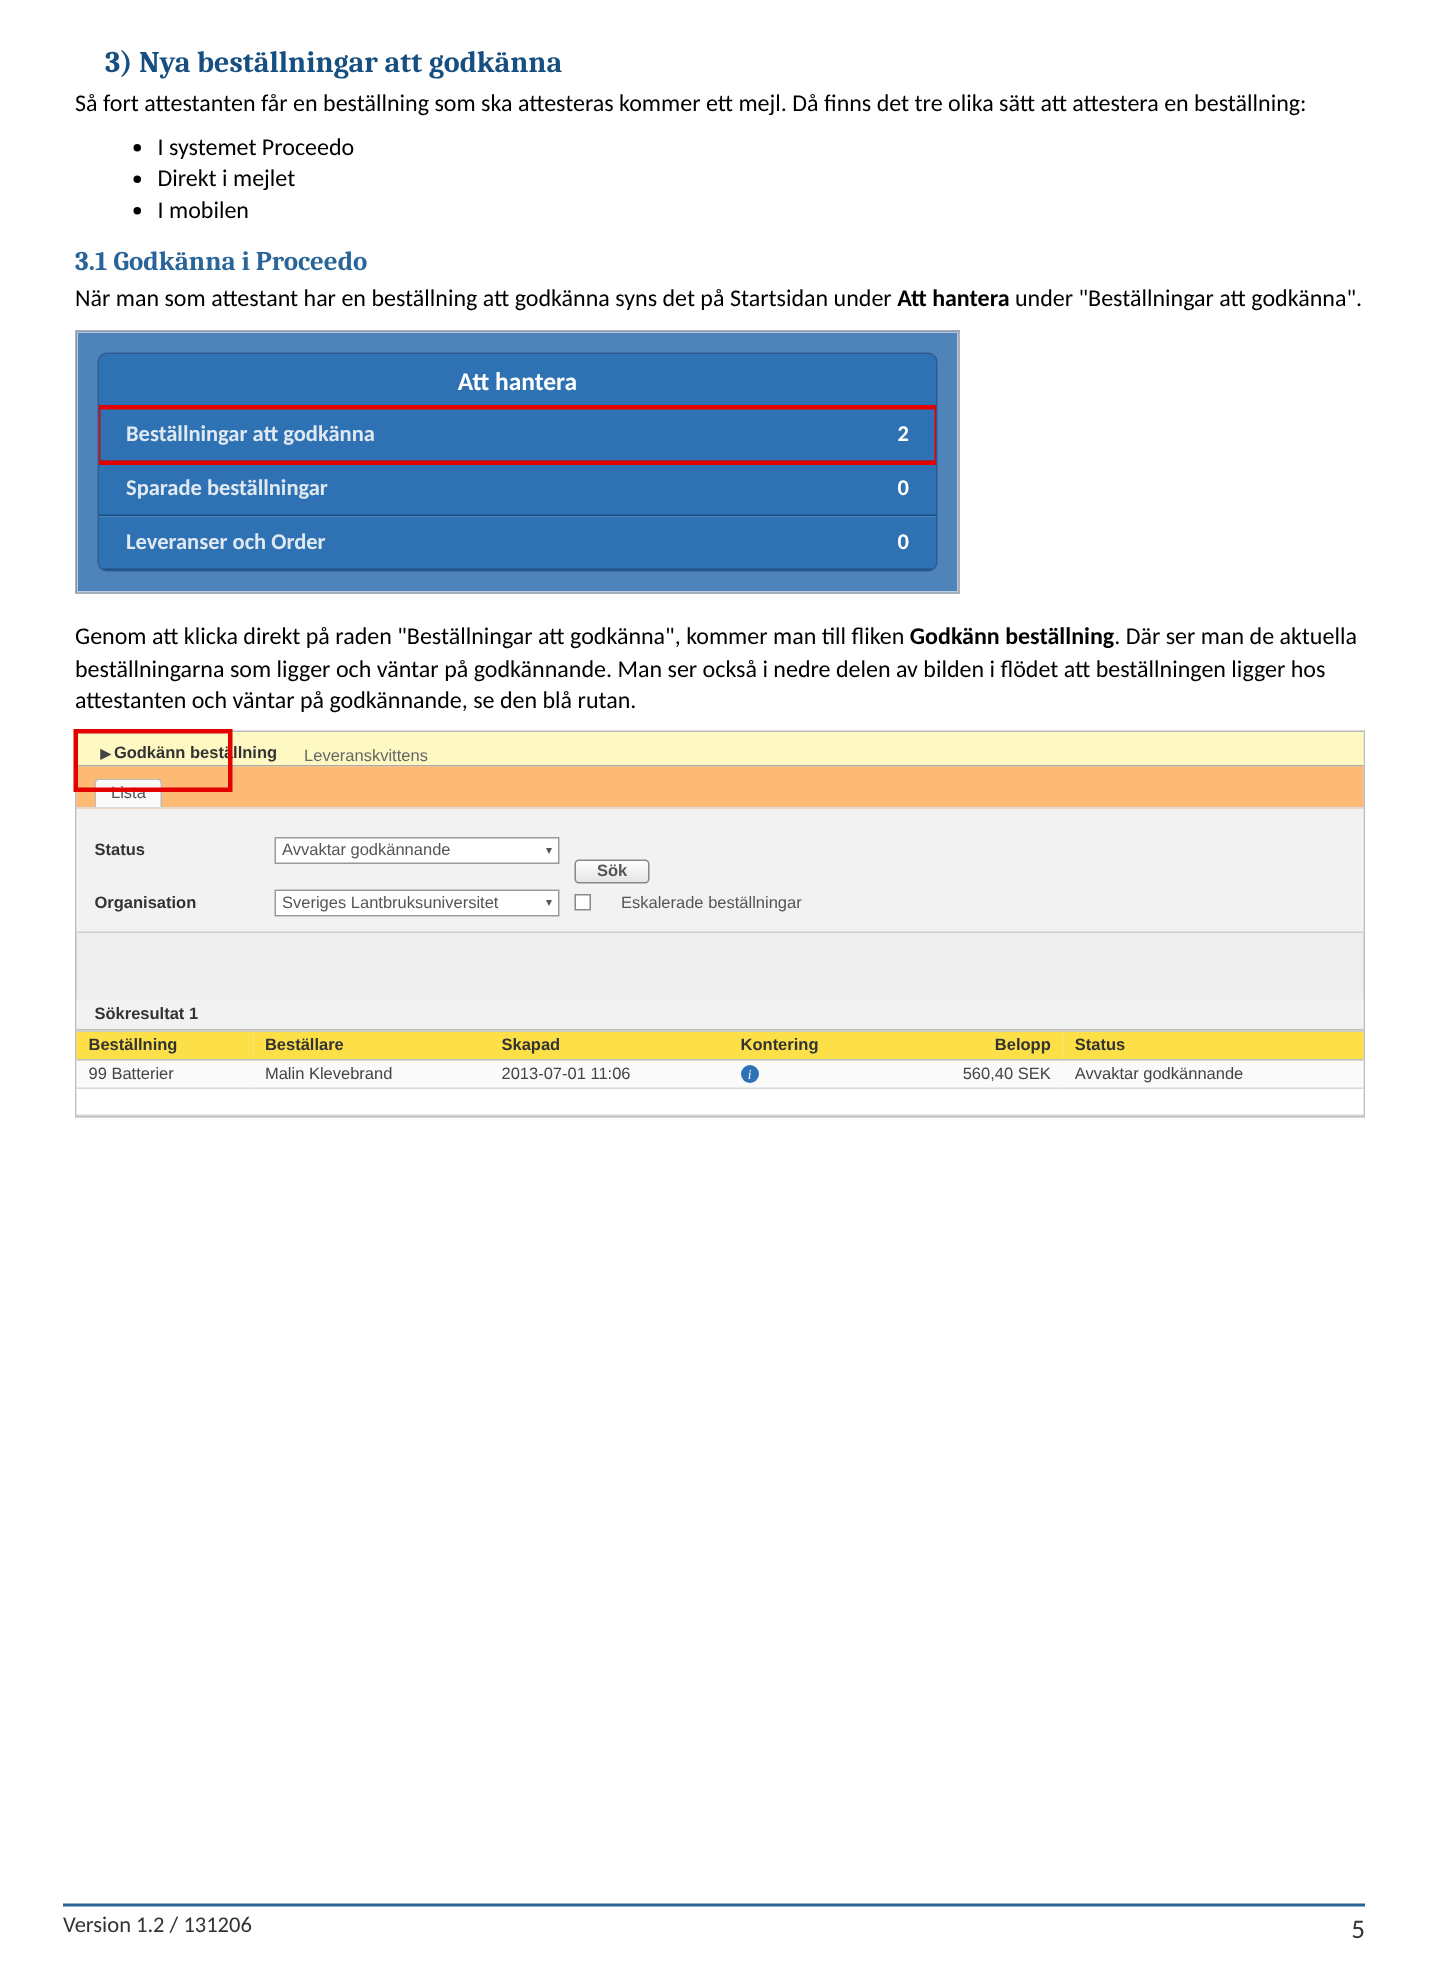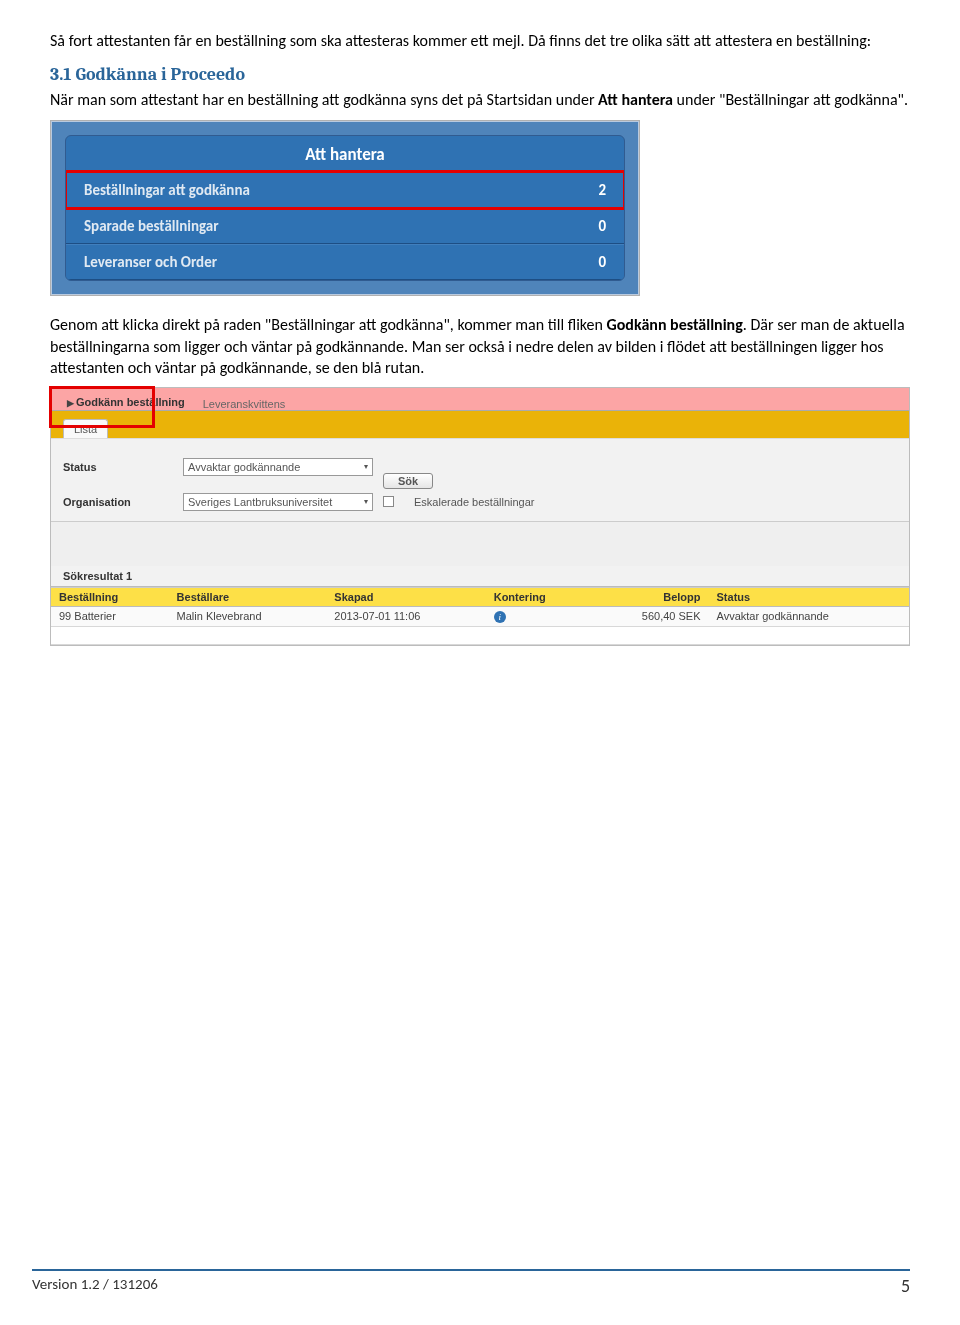--- a/index.html
+++ b/index.html
@@ -84,21 +84,21 @@
     width: 860px;
     border: 1px solid #bcbcbc;
     background: #efefef;
     font-family: Tahoma, Arial, sans-serif;
     font-size: 11px;
     color: #555;
     margin-top: 8px;
     position: relative;
   }
   .s2-tabs {
-    background: #fca5a5;
+    background: #fef9c3;
     padding: 4px 10px 0 10px;
     display: flex;
     gap: 12px;
     align-items: flex-end;
     height: 23px;
     border-bottom: 1px solid #aaa;
     position: relative;
   }
   .s2-tab1 {
     font-weight: bold;
@@ -115,21 +115,21 @@
     position: absolute;
     left: -2px;
     top: -2px;
     width: 106px;
     height: 42px;
     border: 3px solid #e40000;
     pointer-events: none;
     z-index: 5;
   }
   .s2-sub {
-    background: #eab308;
+    background: #fdba74;
     padding: 8px 12px 0 12px;
     border-bottom: 1px solid #ddd;
     position: relative;
   }
   .s2-lista {
     display: inline-block;
     background: #f9f9f9;
     border: 1px solid #bbb;
     border-bottom: none;
     padding: 3px 10px;
@@ -211,41 +211,47 @@
     font-size: 9px;
     text-align: center;
     line-height: 12px;
     font-style: italic;
     font-family: Georgia, serif;
   }
   .blank-row td { height: 18px; background:#fff; }
 
   .footer {
     position: absolute;
-    left: 32px;
+    left: 42px;
     right: 50px;
     bottom: 28px;
     border-top: 2px solid #2a6599;
     padding-top: 4px;
     display: flex;
     justify-content: space-between;
     font-size: 15px;
     color: #333;
   }
   .footer .pno { font-size: 18px; }
   .arrow { font-size: 9px; color:#444; margin-right:2px;}
 </style>
 </head>
 <body>
 
 <div class="page">
 
+  <div class="h-section">3) Nya beställningar att godkänna</div>
 
   <p>Så fort attestanten får en beställning som ska attesteras kommer ett mejl. Då finns det tre olika sätt att attestera en beställning:</p>
 
+  <ul class="bullets">
+    <li>I systemet Proceedo</li>
+    <li>Direkt i mejlet</li>
+    <li>I mobilen</li>
+  </ul>
 
 
   <div class="h-sub">3.1 Godkänna i Proceedo</div>
 
   <p>
     <span>När man som attestant har en beställning att godkänna syns det på Startsidan under </span><span class="bold">Att hantera</span><span> under "Beställningar att godkänna".</span>
   </p>
 
   <div class="shot1">
     <div class="panel1">

